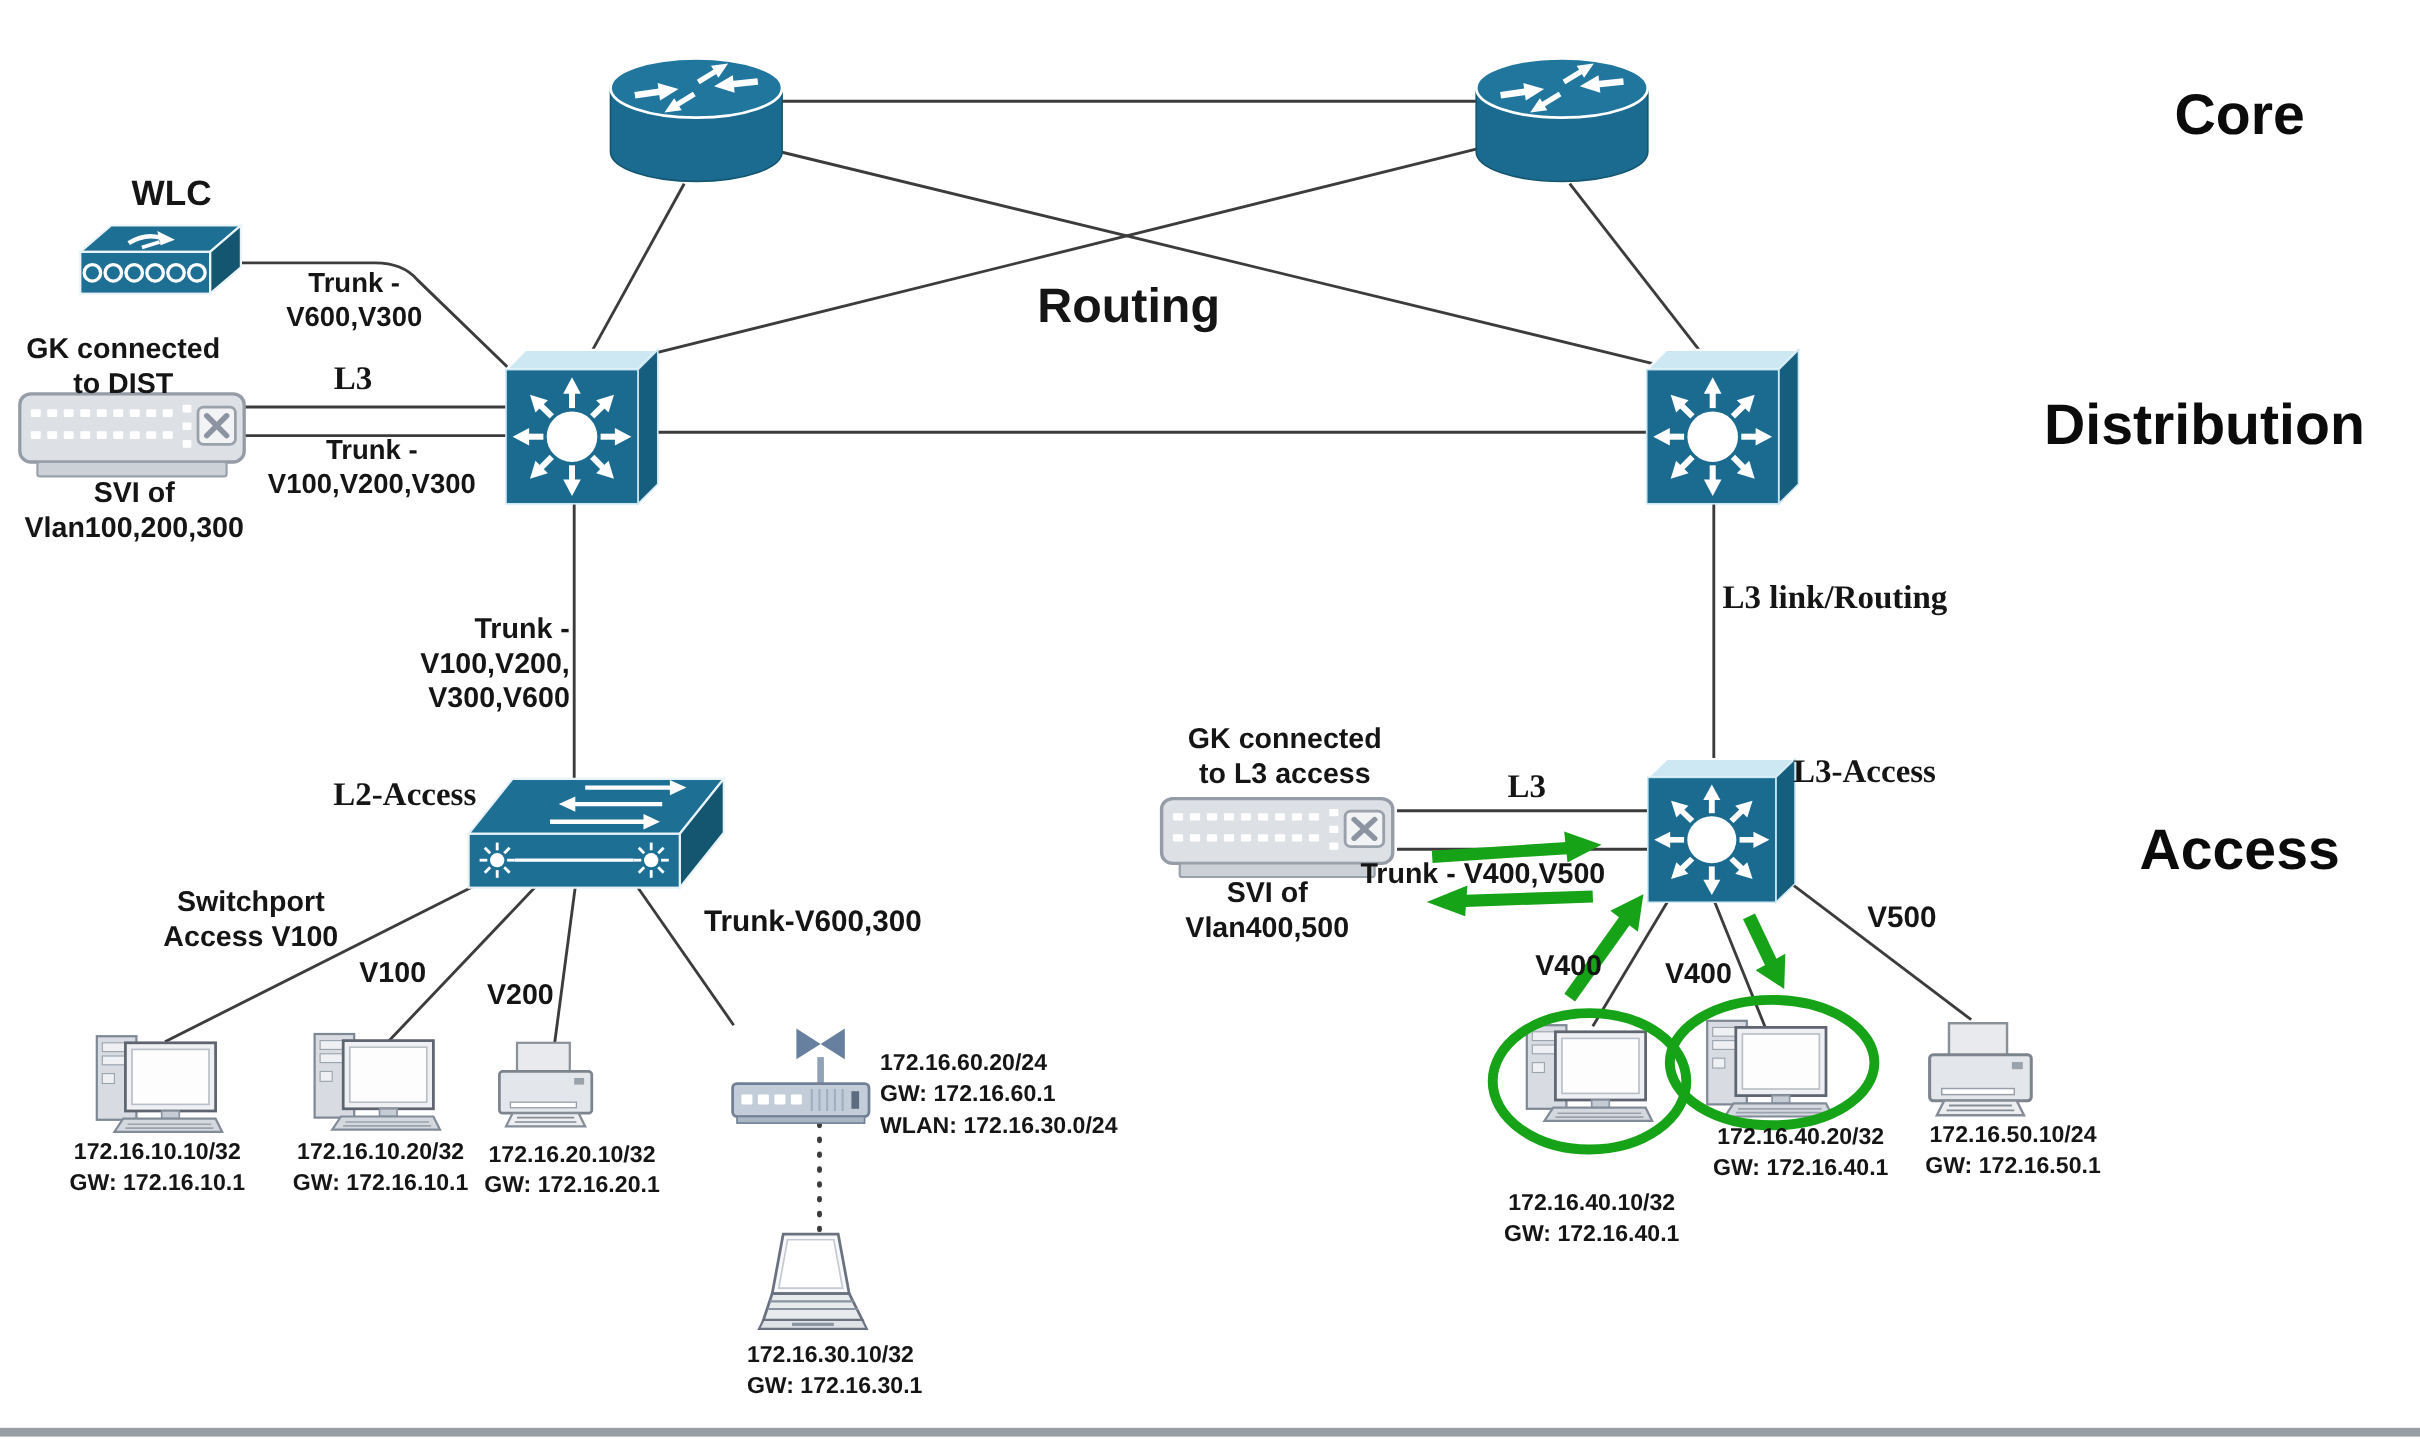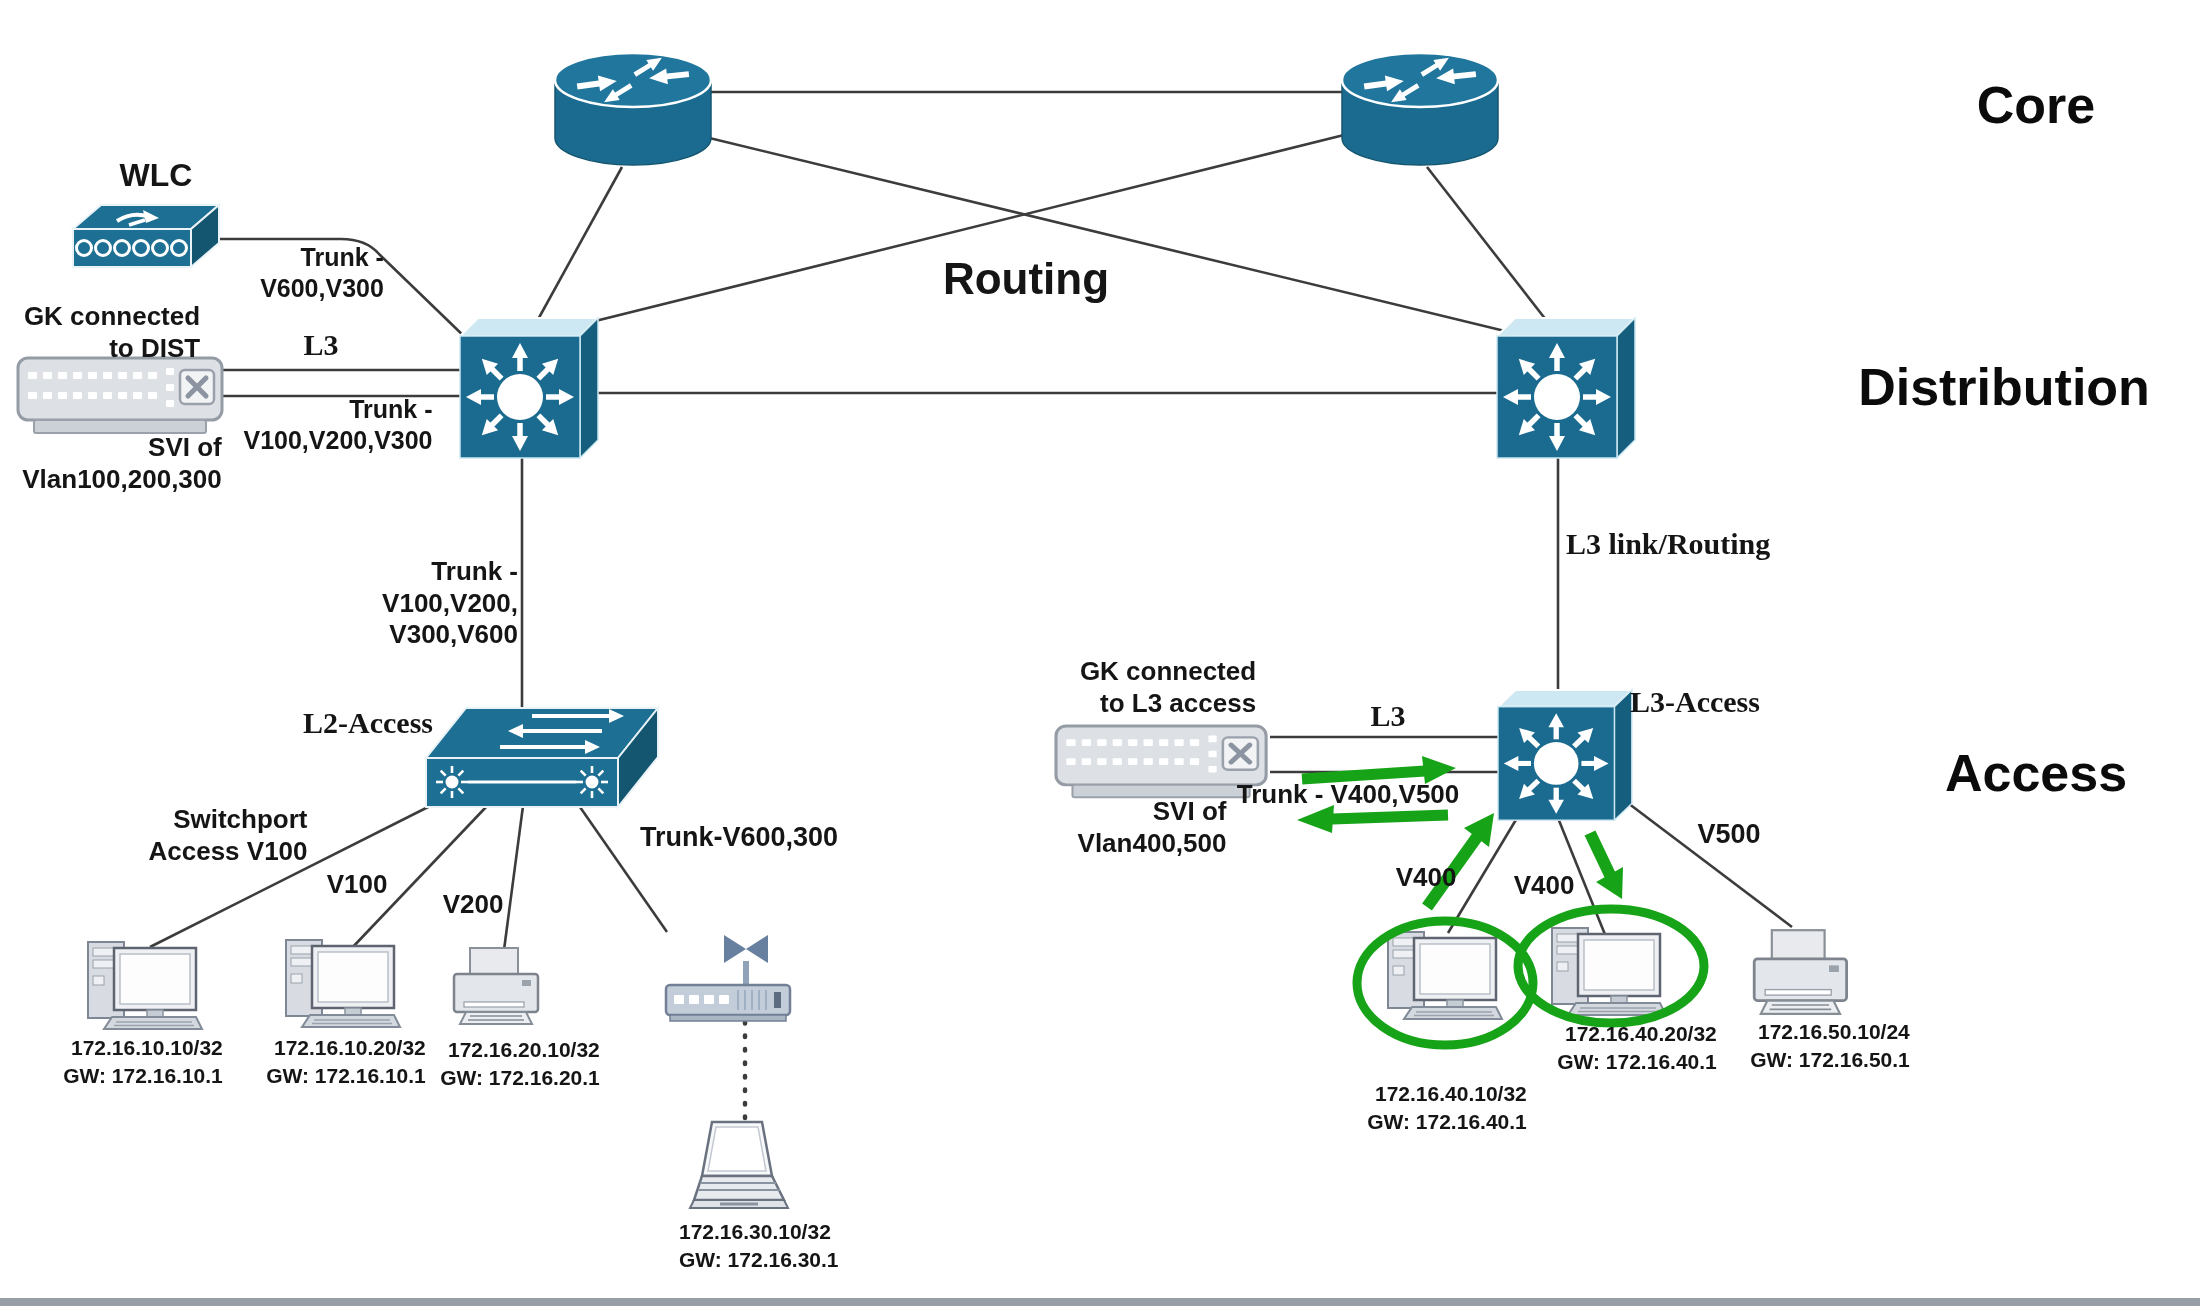--- a/index.html
+++ b/index.html
@@ -3,21 +3,21 @@
 <meta charset="utf-8">
 <style>
   html,body { margin:0; padding:0; background:#fff; }
   #canvas {
     position:relative; width:2200px; height:1310px; background:#ffffff;
     overflow:hidden; font-family:"Liberation Sans", sans-serif;
   }
   #art { position:absolute; left:0; top:0; }
   .lbl {
     position:absolute; font-weight:bold; color:#151515;
-    white-space:pre-line; line-height:1.22; text-align:right;
+    white-space:pre-line; line-height:1.22; text-align:center;
   }
   .c { transform:translateX(-50%); }
   .left { text-align:left; }
   .right { text-align:right; }
   .s21 { font-size:21px; line-height:1.35; }
   .s25 { font-size:25px; }
   .s26 { font-size:26px; }
   .s27 { font-size:27px; }
   .s30 { font-size:30px;font-family:Liberation Serif, serif; }
   .s32 { font-size:32px; }
@@ -324,20 +324,23 @@
 <div class="lbl c s26" style="left:357px; top:869px;">V100</div>
 <div class="lbl c s26" style="left:473px; top:889px;">V200</div>
 <div class="lbl c s27" style="left:739px; top:821px;">Trunk-V600,300</div>
 
 <div class="lbl c s21" style="left:143px; top:1034px;">172.16.10.10/32
 GW: 172.16.10.1</div>
 <div class="lbl c s21" style="left:346px; top:1034px;">172.16.10.20/32
 GW: 172.16.10.1</div>
 <div class="lbl c s21" style="left:520px; top:1036px;">172.16.20.10/32
 GW: 172.16.20.1</div>
+<div class="lbl left s21" style="left:800px; top:953px;">172.16.60.20/24
+GW: 172.16.60.1
+WLAN: 172.16.30.0/24</div>
 <div class="lbl left s21" style="left:667px; top:1218px;margin-left:12px;">172.16.30.10/32
 GW: 172.16.30.1</div>
 
 <div class="lbl left s30" style="left:1566px; top:526px;">L3 link/Routing</div>
 <div class="lbl left s30" style="left:1630px; top:684px;text-align:right;">L3-Access</div>
 
 <div class="lbl c s26" style="left:1168px; top:656px;">GK connected
 to L3 access</div>
 <div class="lbl c s30" style="left:1388px; top:698px;">L3</div>
 <div class="lbl c s26" style="left:1348px; top:779px;">Trunk - V400,V500</div>

